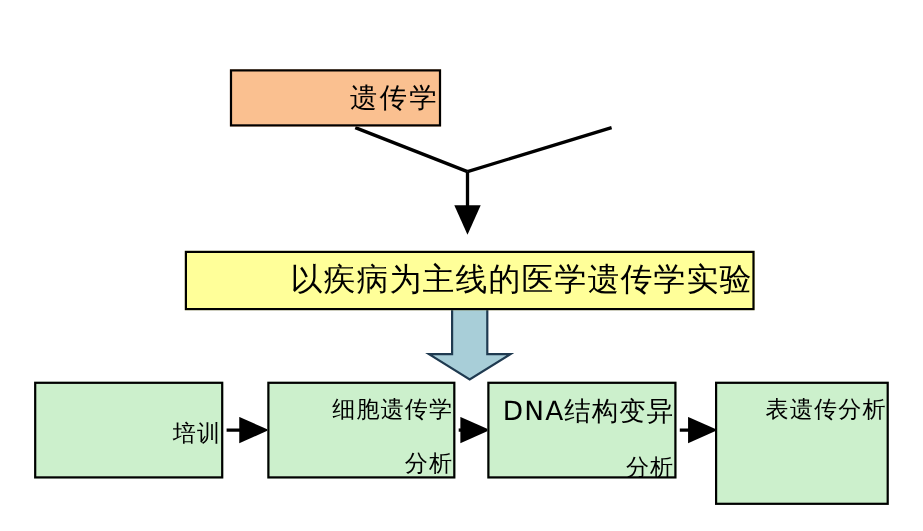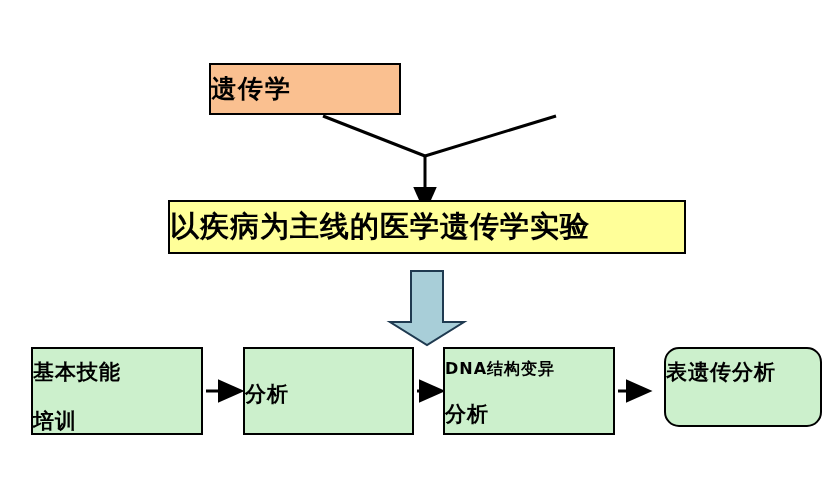--- a/index.html
+++ b/index.html
@@ -20,60 +20,60 @@
     width: 839px;
     height: 483px;
     background: #ffffff;
   }
   .node {
     position: absolute;
     box-sizing: border-box;
     border: 2px solid #000000;
     display: flex;
     flex-direction: column;
-    align-items: flex-start;
+    align-items: flex-end;
     text-align: center;
     color: #000000;
-    font-weight: bold;
+    font-weight: normal;
     line-height: 1.28;
     letter-spacing: 0.5px;
     white-space: pre-line;
   }
   
   .src {
     background: #fac090;
     justify-content: center;
     font-size: 25px;
     letter-spacing: 2px;
   }
   #node-genetics   { left: 209px; top: 63px;  width: 192px; height: 52px; }
   #node-cellbio    { left: 459px; top: 63px;  width: 192px; height: 52px; }
 
   
   #node-theme {
-    left: 168px; top: 200px; width: 518px; height: 54px;
+    left: 168px; top: 228px; width: 518px; height: 54px;
     background: #ffff99;
     justify-content: center;
     font-size: 29px;
     letter-spacing: 1px;
   }
 
   
   .module {
     background: #ccf0cc;
     justify-content: flex-start;
     padding-top: 10px;
     font-size: 21px;
     letter-spacing: 1px;
   }
   #node-basic-skills { left: 31px;  top: 347px; width: 172px; height: 88px; }
   #node-cytogenetic  { left: 243px; top: 347px; width: 171px; height: 88px; }
   #node-dna-variant  { left: 443px; top: 347px; width: 172px; height: 88px; }
-  #node-epigenetic   { left: 664px; top: 347px; width: 158px; height: 80px; border-radius: 15px; }
-  #node-dna-variant .line-1 { font-size: 16px; }
+  #node-epigenetic   { left: 650px; top: 347px; width: 158px; height: 112px; }
+  #node-dna-variant .line-1 { font-size: 24px; }
 
   .line { display: block; }
   .line-2 { margin-top: 22px; }
 
   svg#wires {
     position: absolute;
     left: 0; top: 0;
     width: 839px;
     height: 483px;
     pointer-events: none;
@@ -107,25 +107,25 @@
   <div class="node src" id="node-genetics">
     <span class="line line-1">遗传学</span>
   </div>
 
 
   <div class="node" id="node-theme">
     <span class="line line-1">以疾病为主线的医学遗传学实验</span>
   </div>
 
   <div class="node module" id="node-basic-skills">
-    <span class="line line-1">基本技能</span>
     <span class="line line-2">培训</span>
   </div>
 
   <div class="node module" id="node-cytogenetic">
+    <span class="line line-1">细胞遗传学</span>
     <span class="line line-2">分析</span>
   </div>
 
   <div class="node module" id="node-dna-variant">
     <span class="line line-1">DNA结构变异</span>
     <span class="line line-2">分析</span>
   </div>
 
   <div class="node module" id="node-epigenetic">
     <span class="line line-1">表遗传分析</span>

